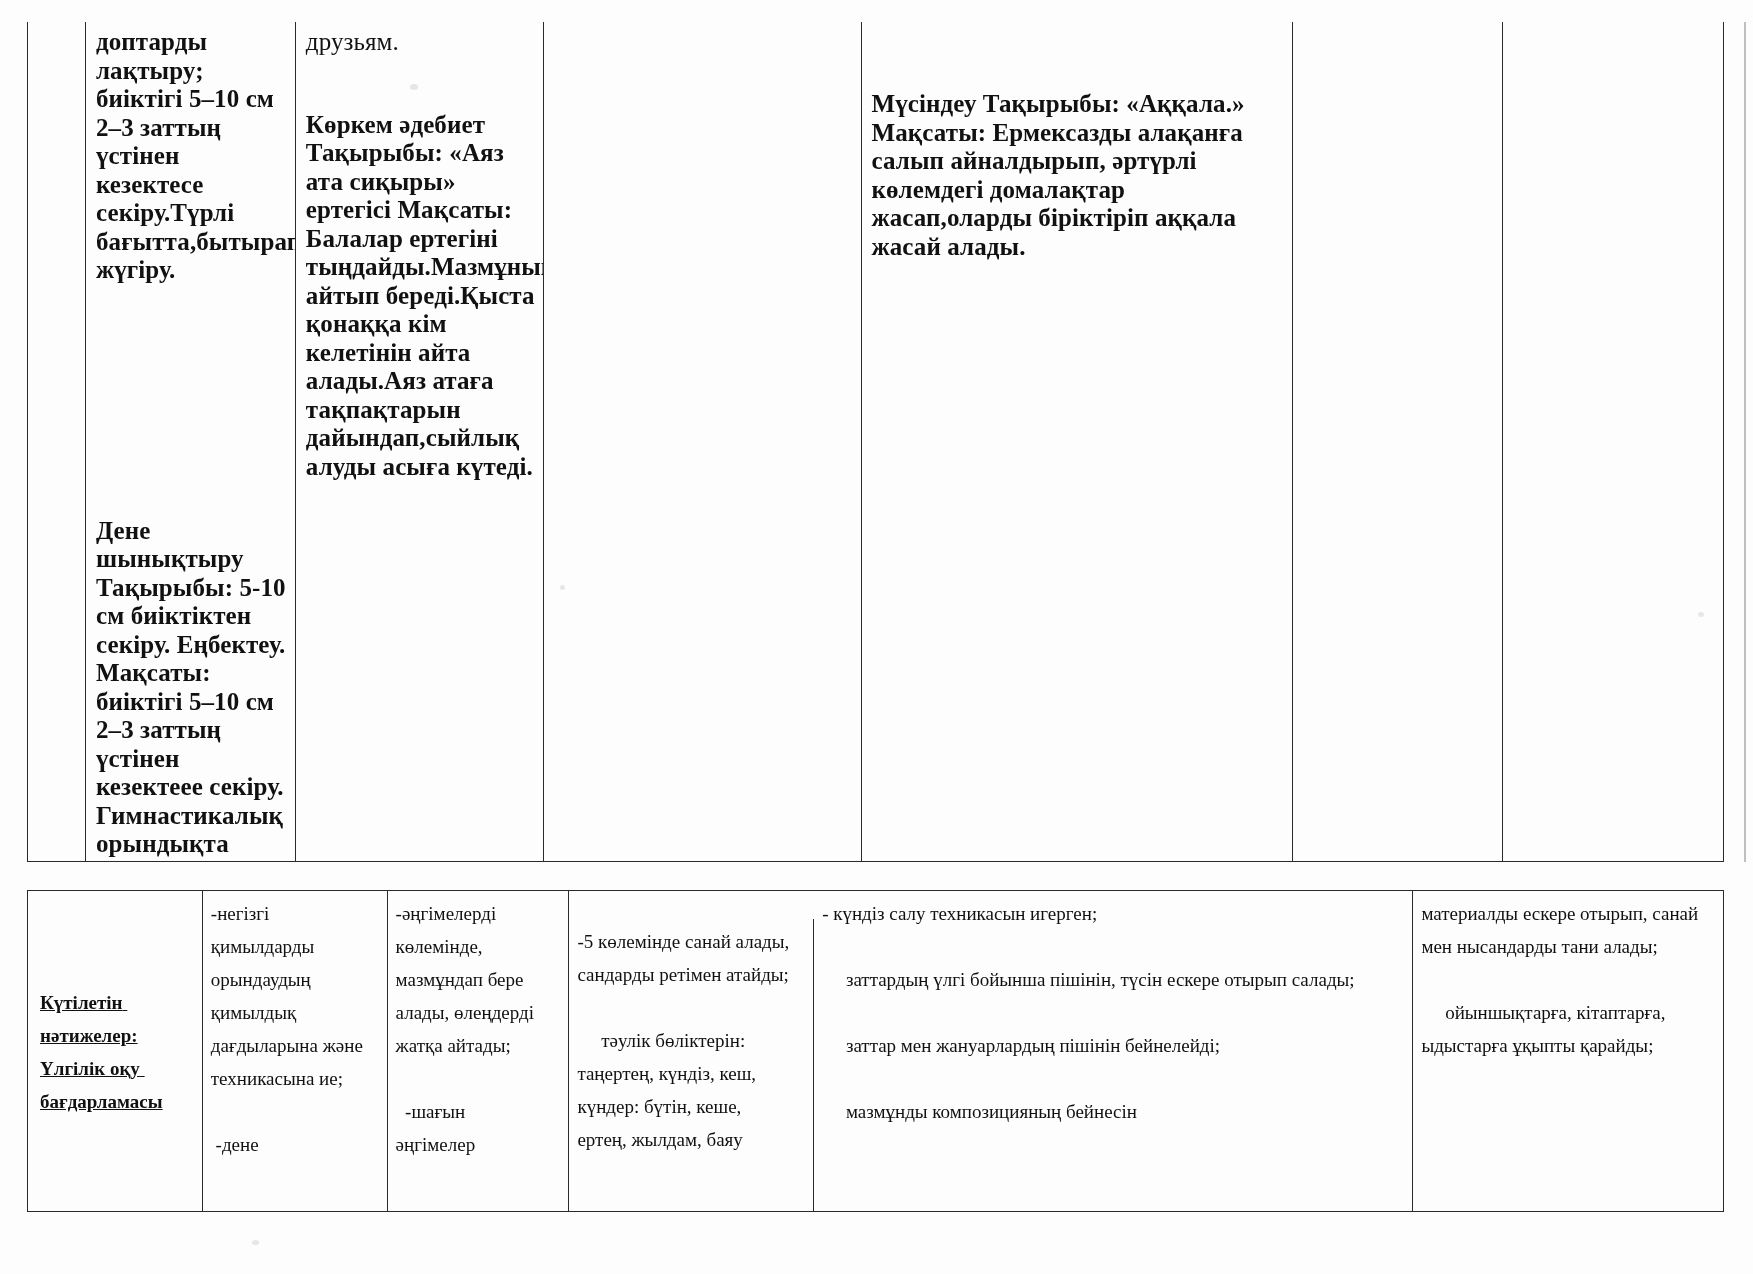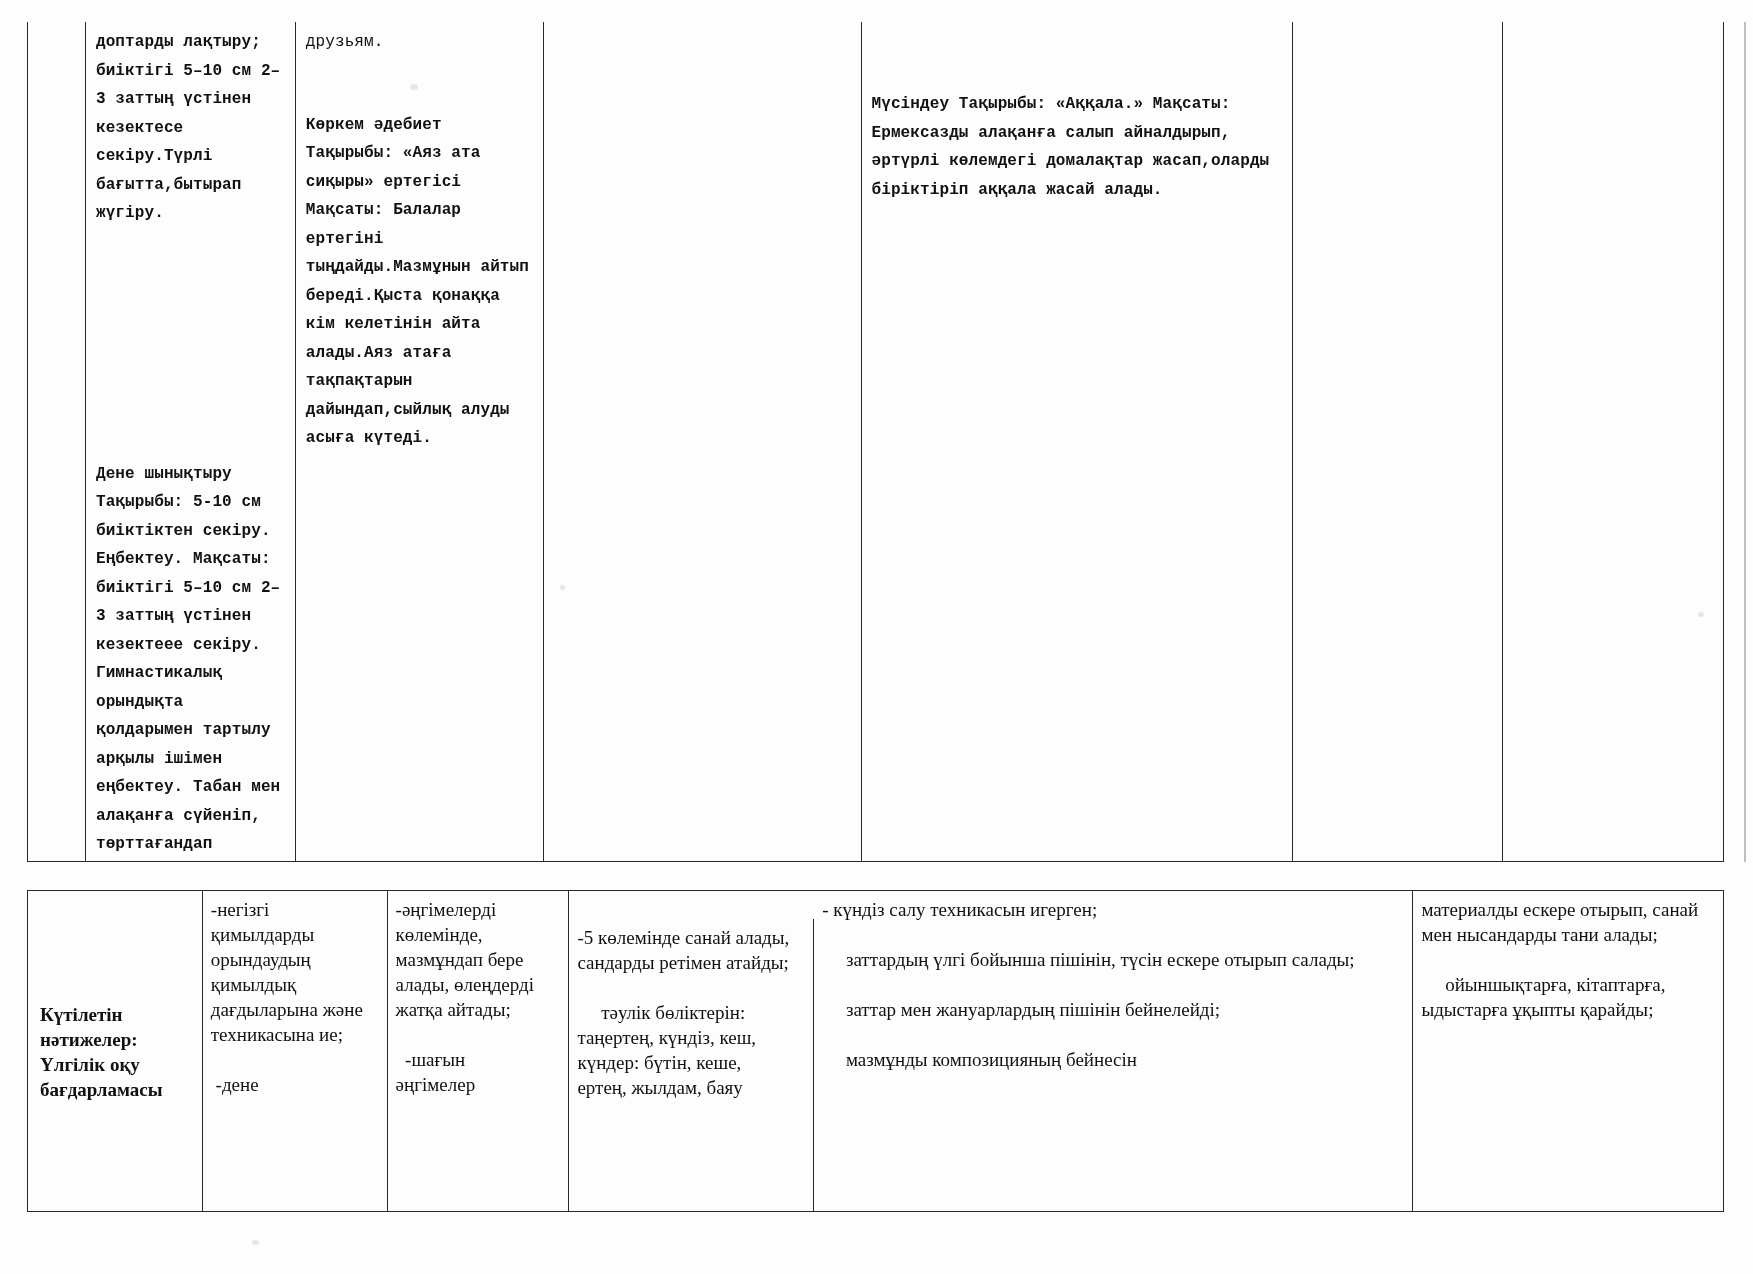--- a/index.html
+++ b/index.html
@@ -46,25 +46,24 @@
 
   .c1 { width: 58px; }
   .c2 { width: 210px; }
   .c3 { width: 248px; }
   .c4 { width: 318px; }
   .c5 { width: 432px; }
   .c6 { width: 210px; }
   .c7 { width: 220px; }
 
   .blk {
-    font-size: 16px;
+    font-size: 25px;
     line-height: 28.5px;
     font-weight: bold;
     letter-spacing: 0.1px;
-    font-family: Liberation Mono, monospace;
   }
   .blk.reg { font-weight: normal; }
   .spacer-a { height: 232px; }
   .spacer-b { height: 54px; }
 
   
   .bottom-table {
     position: absolute;
     left: 27px;
     top: 890px;
@@ -73,25 +72,25 @@
     box-sizing: border-box;
     border: 1px solid #2a2a2a;
     display: flex;
   }
   .bottom-table .bcol {
     box-sizing: border-box;
     border-right: 1px solid #2a2a2a;
     padding: 6px 20px 4px 8px;
     overflow: hidden;
     font-size: 19px;
-    line-height: 25px;
+    line-height: 33px;
   }
   .bottom-table .bcol:last-child { border-right: none; }
   .b1 { width: 175px; font-weight: bold; display: flex; align-items: center; }
-  .b1 .inner { padding-left: 4px; }
+  .b1 .inner { padding-left: 4px; text-decoration: underline; }
   .b2 { width: 185px; }
   .b3 { width: 182px; }
   .b4 { width: 245px; margin-top: 28px; }
   .b5 { width: 600px; }
   .b6 { width: 310px; }
 
   .b-line { white-space: pre-wrap; }
 
   
   .speck {

